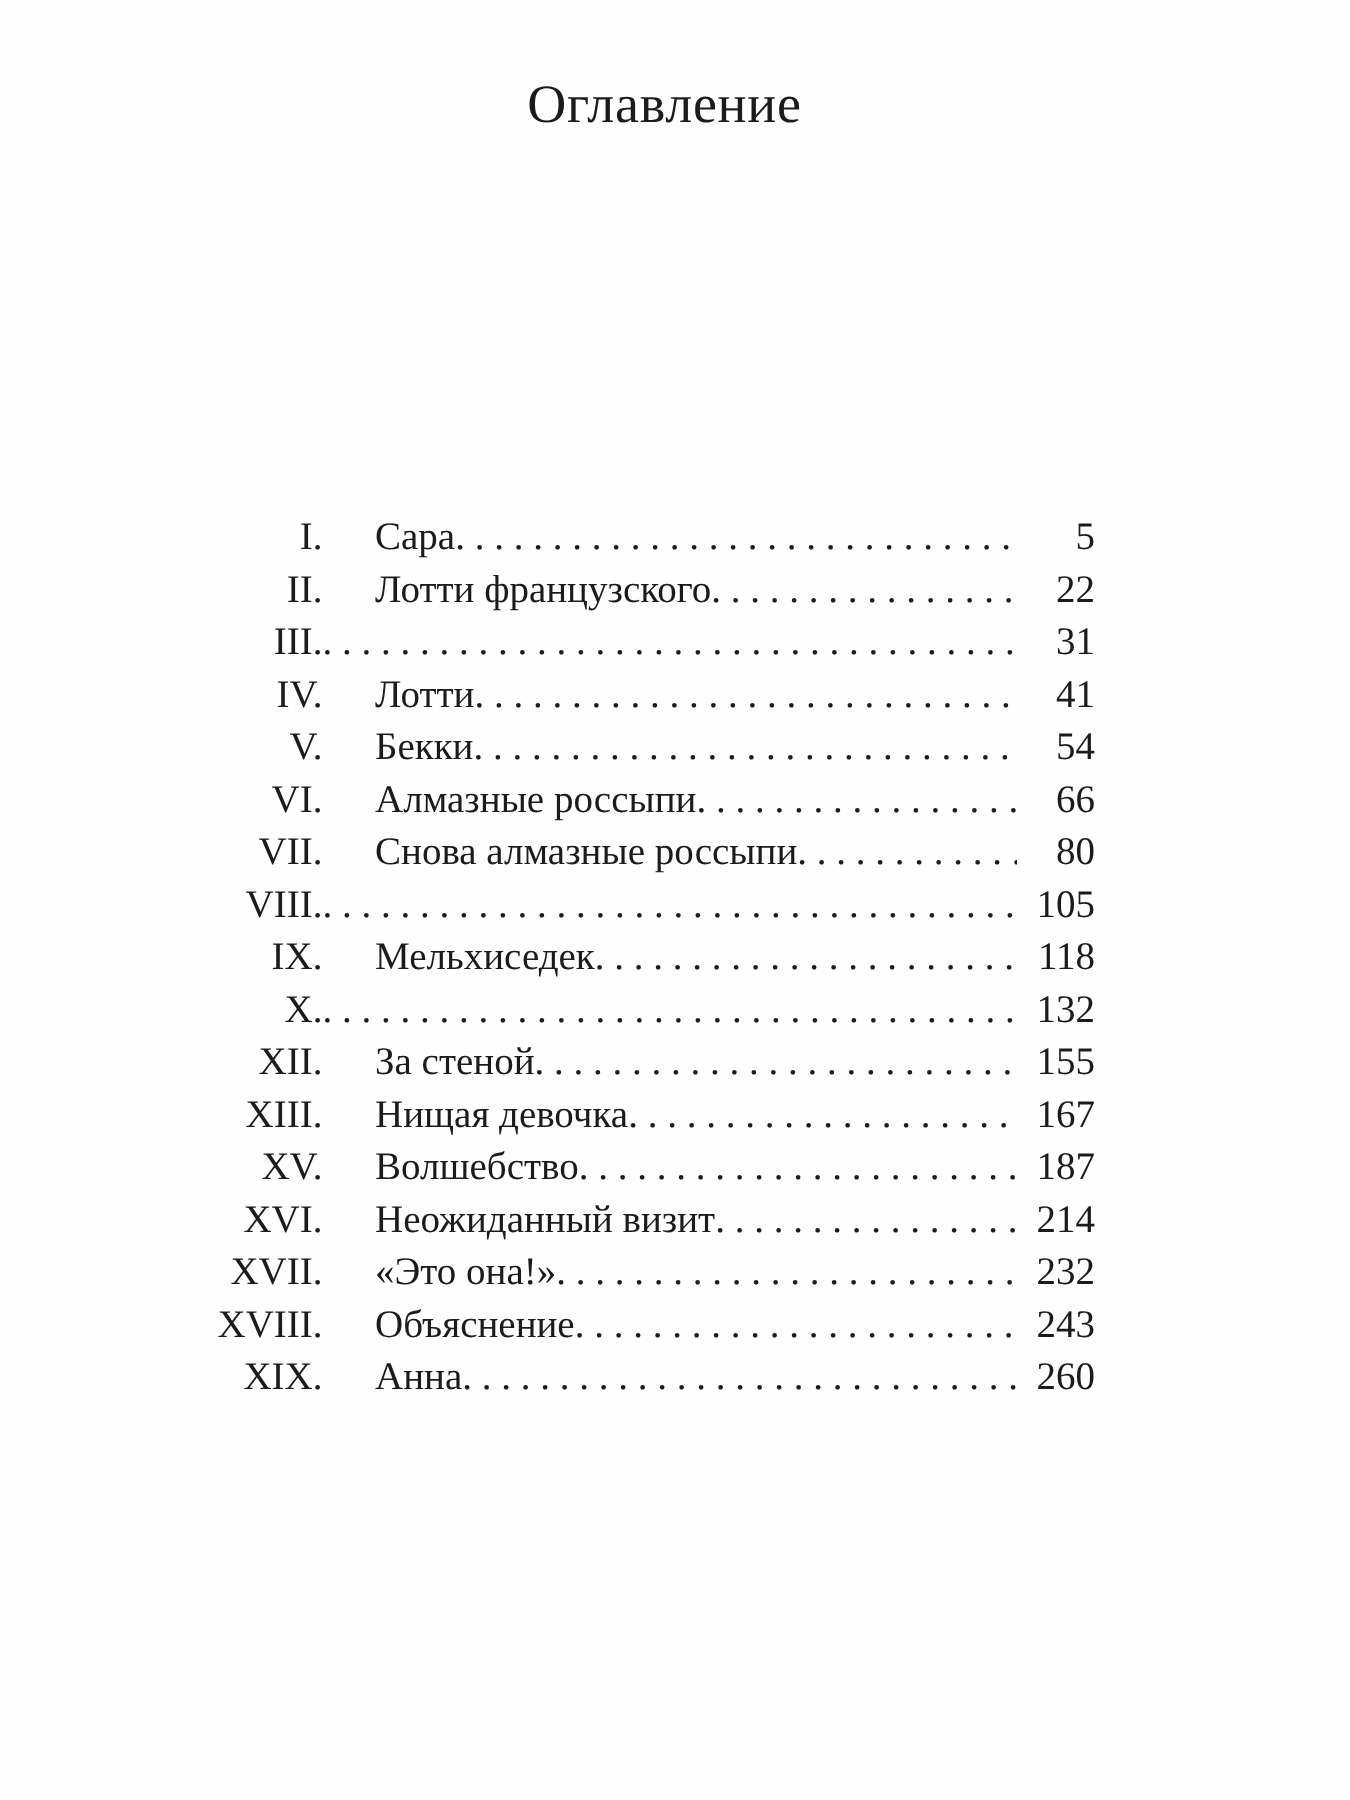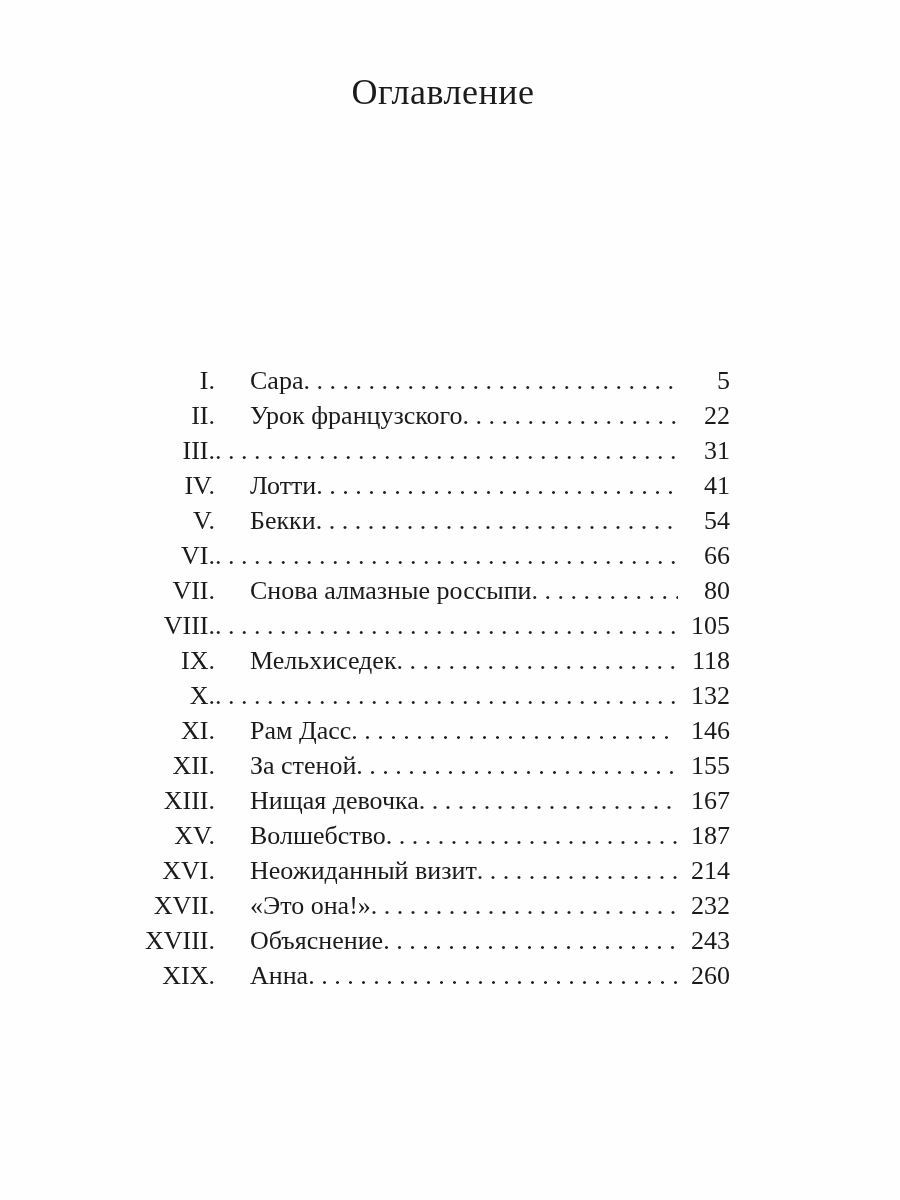--- a/index.html
+++ b/index.html
@@ -6,21 +6,21 @@
   html, body { width: 900px; height: 1200px; }
   body {
     background: #fefefe;
     color: #1b1b1b;
     font-family: "Liberation Serif", "DejaVu Serif", serif;
     overflow: hidden;
   }
   .page {
     width: 900px;
     height: 1200px;
-    padding-top: 69px;
+    padding-top: 46px;
     background: #fefefe;
   }
   .book-title {
     font-size: 36px;
     font-weight: normal;
     line-height: 46px;
     text-align: center;
     margin-right: 14px;
     letter-spacing: 0.5px;
   }
@@ -70,21 +70,21 @@
 
       <div class="row">
         <span class="num">I.</span>
         <span class="chapter">Сара</span>
         <span class="leader"></span>
         <span class="pnum">5</span>
       </div>
 
       <div class="row">
         <span class="num">II.</span>
-        <span class="chapter">Урок французского</span>
+        <span class="chapter">Лотти французского</span>
         <span class="leader"></span>
         <span class="pnum">22</span>
       </div>
 
       <div class="row">
         <span class="num">III.</span>
         <span class="leader"></span>
         <span class="pnum">31</span>
       </div>
 
@@ -97,20 +97,21 @@
 
       <div class="row">
         <span class="num">V.</span>
         <span class="chapter">Бекки</span>
         <span class="leader"></span>
         <span class="pnum">54</span>
       </div>
 
       <div class="row">
         <span class="num">VI.</span>
+        <span class="chapter">Алмазные россыпи</span>
         <span class="leader"></span>
         <span class="pnum">66</span>
       </div>
 
       <div class="row">
         <span class="num">VII.</span>
         <span class="chapter">Снова алмазные россыпи</span>
         <span class="leader"></span>
         <span class="pnum">80</span>
       </div>
@@ -127,26 +128,20 @@
         <span class="leader"></span>
         <span class="pnum">118</span>
       </div>
 
       <div class="row">
         <span class="num">X.</span>
         <span class="leader"></span>
         <span class="pnum">132</span>
       </div>
 
-      <div class="row">
-        <span class="num">XI.</span>
-        <span class="chapter">Рам Дасс</span>
-        <span class="leader"></span>
-        <span class="pnum">146</span>
-      </div>
 
       <div class="row">
         <span class="num">XII.</span>
         <span class="chapter">За стеной</span>
         <span class="leader"></span>
         <span class="pnum">155</span>
       </div>
 
       <div class="row">
         <span class="num">XIII.</span>

